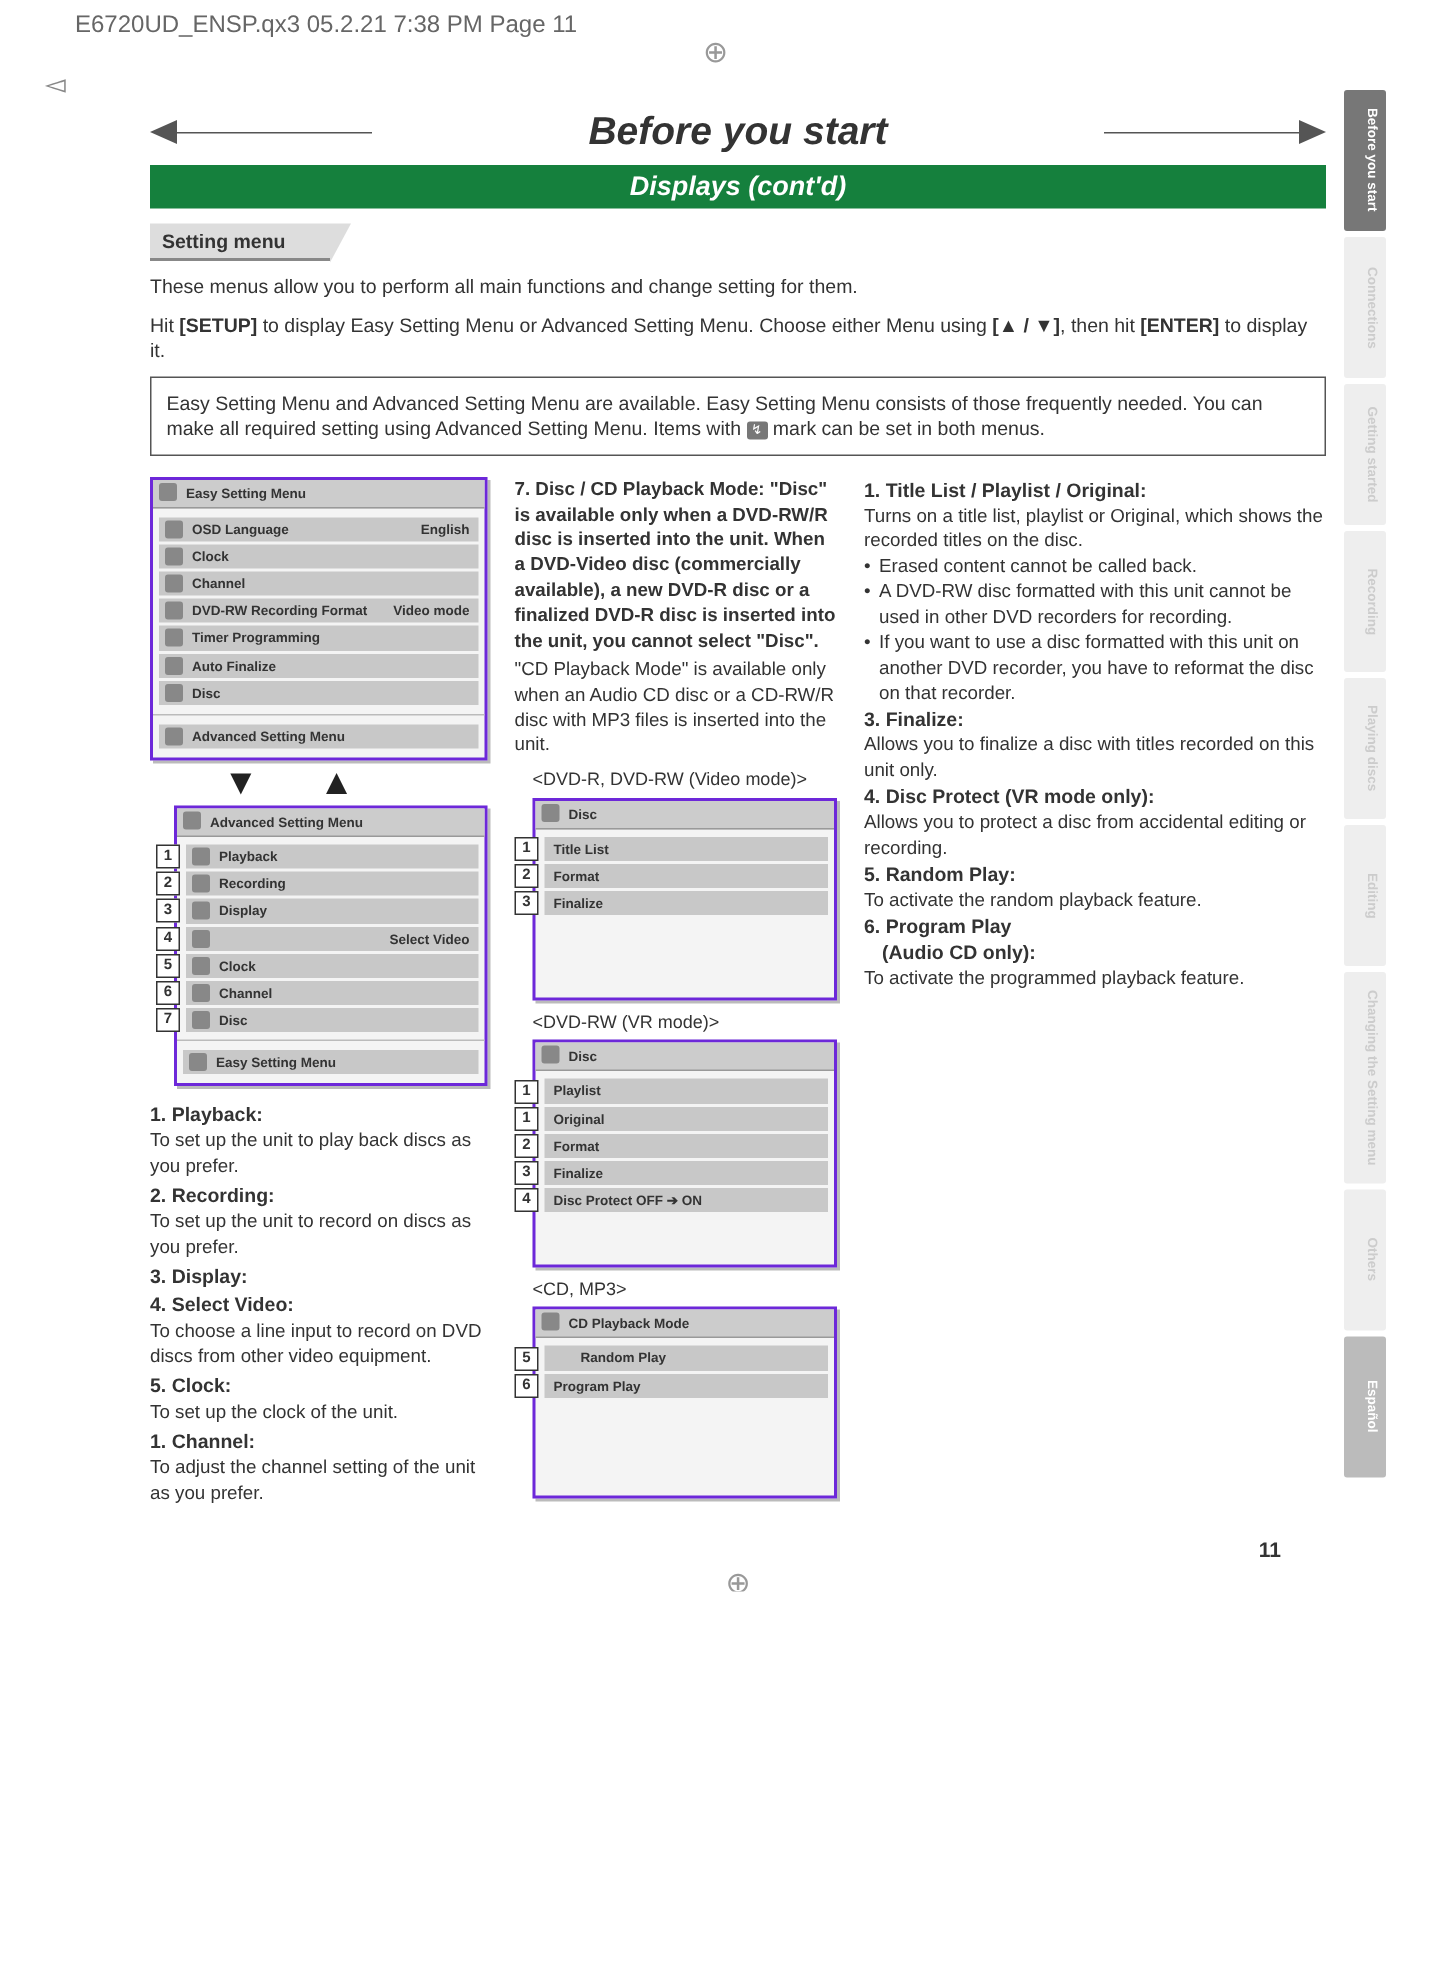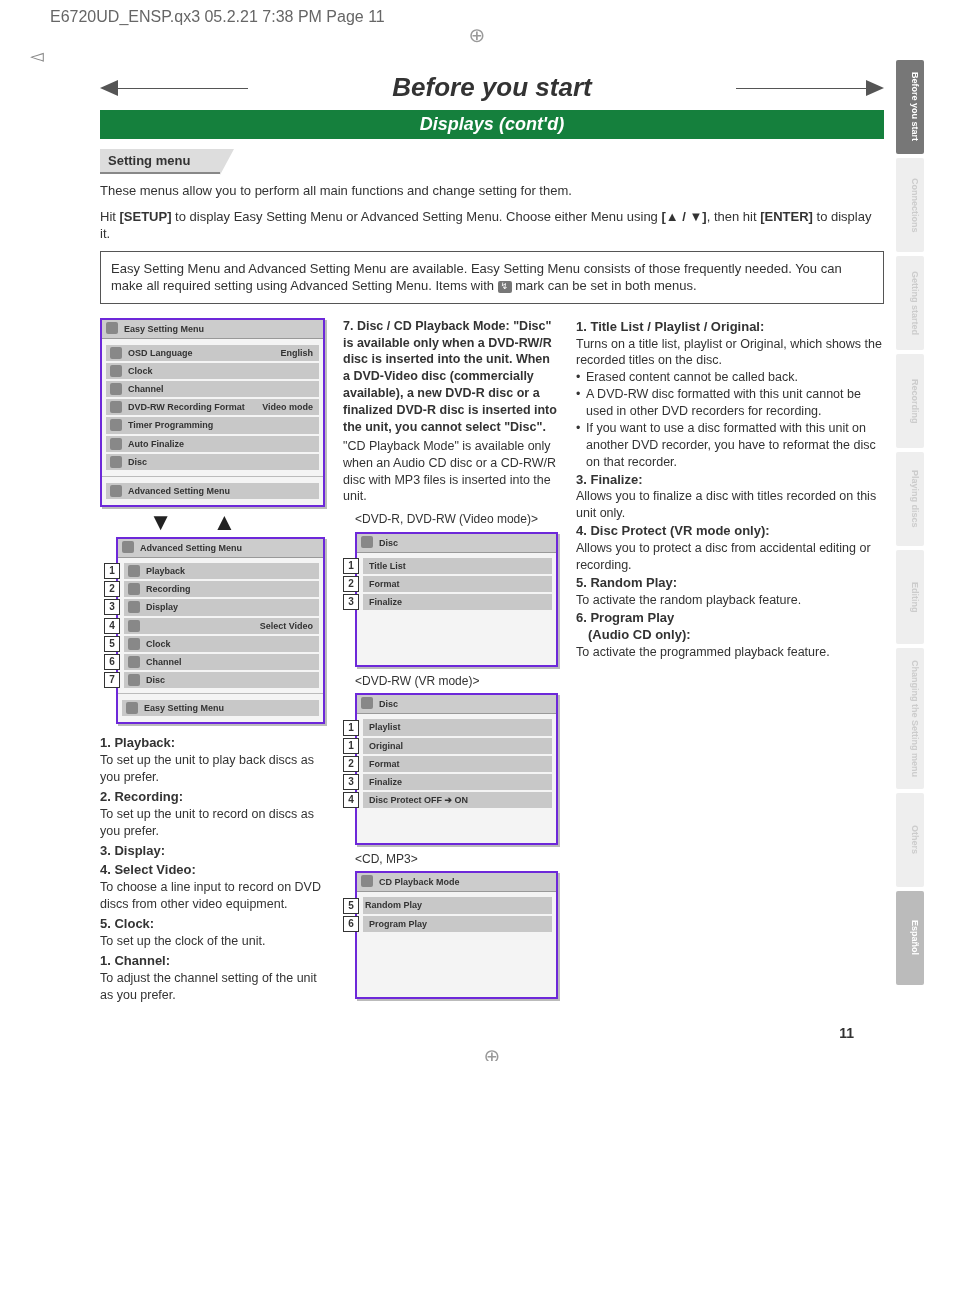--- a/index.html
+++ b/index.html
@@ -421,21 +421,21 @@
           <div style="height:30px;"></div>
         </div>
 
         <div class="sub-caption">&lt;CD, MP3&gt;</div>
         <div class="menu-box" style="margin-left:12px;">
           <div class="menu-title"><span class="ti-icon"></span><span>CD Playback Mode</span></div>
           <div class="menu-rows" id="disc-cd-rows">
               <div style="margin-left: -18px;">
                 <div class="numbered-list-row">
                   <span class="num-box">5</span>
-                  <div class="menu-row" style="flex:1; padding-left:2px;">
+                  <div class="menu-row" style="flex:1; padding-left:24px;">
                     <span>Random Play</span>
                   </div>
                 </div>
                 <div class="numbered-list-row">
                   <span class="num-box">6</span>
                   <div class="menu-row" style="flex:1; padding-left:6px;">
                     <span>Program Play</span>
                   </div>
                 </div>
               </div>

